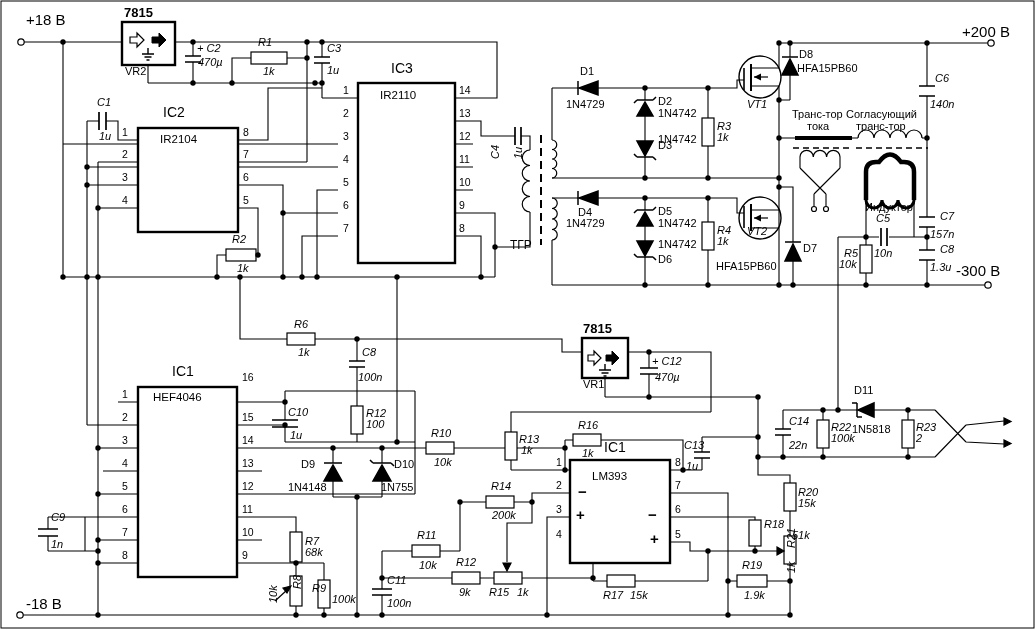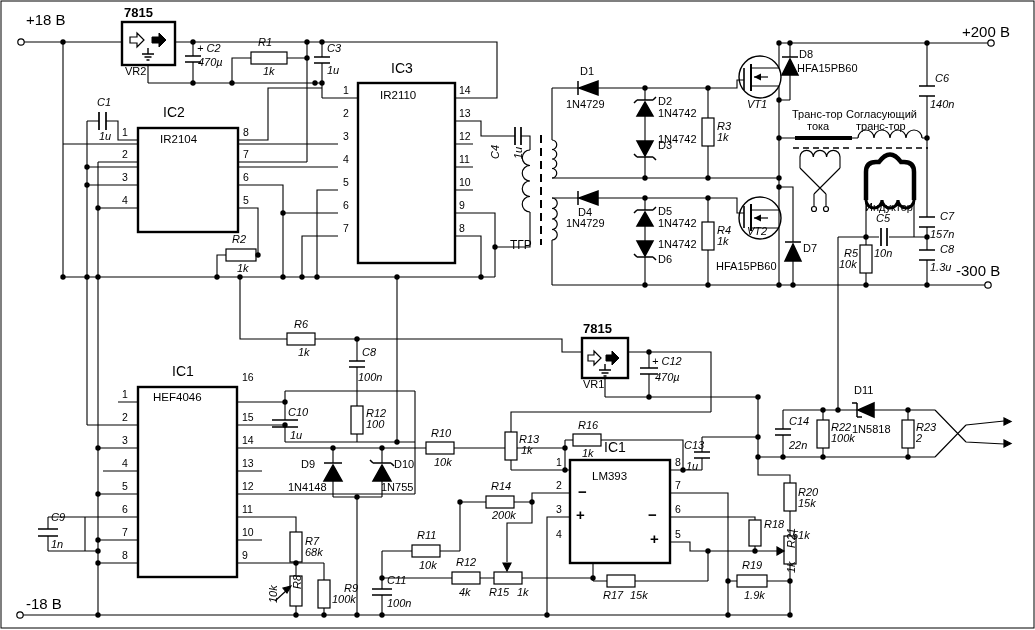--- a/index.html
+++ b/index.html
@@ -436,30 +436,30 @@
 <span class="lbl" style="left:717px;top:225px">R4</span>
 <span class="lbl" style="left:717px;top:236px">1k</span>
 <span class="lbl" style="left:844px;top:248px">R5</span>
 <span class="lbl" style="left:839px;top:259px">10k</span>
 <span class="lbl" style="left:294px;top:319px">R6</span>
 <span class="lbl" style="left:298px;top:347px">1k</span>
 <span class="lbl" style="left:305px;top:536px">R7</span>
 <span class="lbl" style="left:305px;top:547px">68k</span>
 <span class="lbl rot" style="left:303px;top:578px">R8</span>
 <span class="lbl rot" style="left:279px;top:592px">10k</span>
-<span class="lbl" style="left:344px;top:583px">R9</span>
+<span class="lbl" style="left:312px;top:583px">R9</span>
 <span class="lbl" style="left:332px;top:594px">100k</span>
 <span class="lbl" style="left:431px;top:428px">R10</span>
 <span class="lbl" style="left:434px;top:457px">10k</span>
 <span class="lbl" style="left:417px;top:530px">R11</span>
 <span class="lbl" style="left:419px;top:560px">10k</span>
 <span class="lbl" style="left:366px;top:408px">R12</span>
 <span class="lbl" style="left:366px;top:419px">100</span>
 <span class="lbl" style="left:456px;top:557px">R12</span>
-<span class="lbl" style="left:459px;top:587px">4k</span>
+<span class="lbl" style="left:459px;top:587px">9k</span>
 <span class="lbl" style="left:519px;top:434px">R13</span>
 <span class="lbl" style="left:521px;top:445px">1k</span>
 <span class="lbl" style="left:491px;top:481px">R14</span>
 <span class="lbl" style="left:492px;top:510px">200k</span>
 <span class="lbl" style="left:489px;top:587px">R15</span>
 <span class="lbl" style="left:517px;top:587px">1k</span>
 <span class="lbl" style="left:578px;top:420px">R16</span>
 <span class="lbl" style="left:582px;top:448px">1k</span>
 <span class="lbl" style="left:603px;top:590px">R17</span>
 <span class="lbl" style="left:630px;top:590px">15k</span>

